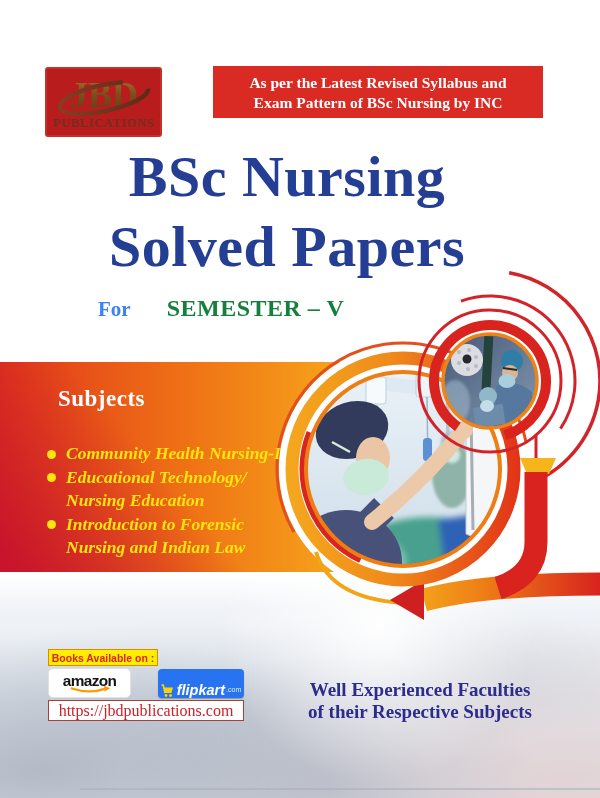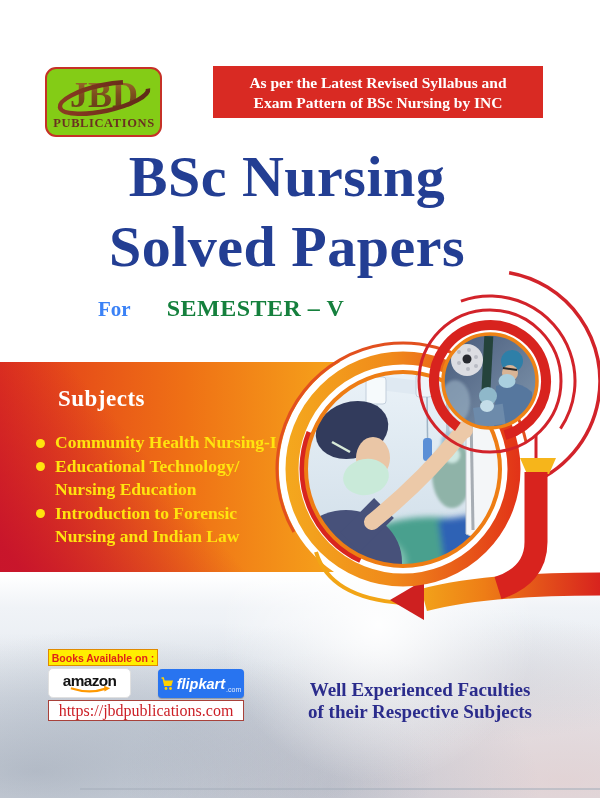--- a/index.html
+++ b/index.html
@@ -18,48 +18,48 @@
       radial-gradient(ellipse at 72% 45%, rgba(176,186,198,0.30), rgba(176,186,198,0) 40%),
       radial-gradient(ellipse at 94% 92%, rgba(226,196,194,0.55), rgba(226,196,194,0) 55%),
       linear-gradient(to bottom,#ffffff 0%,#f0f3f7 14%,#e4e9ef 55%,#e0e5ec 100%);
   }
   .faded-strip .hairline{position:absolute;left:80px;bottom:8px;width:520px;height:2px;background:rgba(165,175,188,.55);}
 
   
   .decor{position:absolute;left:0;top:0;width:600px;height:798px;z-index:1;pointer-events:none;}
 
   
-  .logo-box{position:absolute;left:45px;top:67px;width:117px;height:70px;background:#84cc16;
-    border:2.5px solid #c63127;border-radius:11px;z-index:2;display:flex;align-items:center;justify-content:center;}
+  .logo-box{position:absolute;left:45px;top:67px;width:117px;height:70px;background:#b91c1c;
+    border:2.5px solid #c63127;border-radius:3px;z-index:2;display:flex;align-items:center;justify-content:center;}
 
   
   .banner{position:absolute;left:213px;top:66px;width:330px;height:52px;background:#d92a23;z-index:2;
     color:#fff;font-weight:bold;font-size:15.5px;line-height:20px;text-align:center;padding-top:7px;}
 
   
   .title{position:absolute;left:0;top:142px;width:548px;z-index:2;text-align:center;
     color:#233e93;font-weight:bold;font-size:58px;line-height:70px;letter-spacing:.5px;padding-left:26px;}
   .for-row{position:absolute;left:0;top:295px;width:548px;z-index:2;display:flex;align-items:baseline;padding-left:98px;}
   .for-label{color:#3b82f6;font-weight:bold;font-size:21px;}
   .semester{color:#15803d;font-weight:bold;font-size:24px;margin-left:36px;letter-spacing:.5px;}
 
   
   .subjects-heading{position:absolute;left:58px;top:386px;z-index:2;color:#ffffff;font-weight:bold;font-size:23px;letter-spacing:.5px;}
-  .subjects-list{position:absolute;left:0;top:426px;width:330px;z-index:2;list-style:none;margin:5px;padding:0;}
+  .subjects-list{position:absolute;left:0;top:426px;width:330px;z-index:2;list-style:none;margin:16px;padding:0;font-style:italic;}
   .subjects-list li{position:relative;padding-left:50px;color:#ffe40e;font-weight:bold;font-size:17.5px;line-height:23.5px;}
   .subjects-list li::before{content:"";position:absolute;left:31px;top:7.5px;width:9px;height:9px;border-radius:50%;background:#ffe40e;}
 
   
   .books-badge{position:absolute;left:48px;top:649px;width:110px;height:17px;z-index:2;background:#ffee00;
     border:1px solid #e08a00;color:#e02318;font-family:"Liberation Sans",sans-serif;font-weight:bold;font-size:10.5px;
     display:flex;align-items:center;justify-content:center;}
   .amazon-box{position:absolute;left:48px;top:668px;width:83px;height:30px;z-index:2;background:#fff;
     border:1px solid #e0e0e0;border-radius:5px;display:flex;align-items:center;justify-content:center;}
   .flipkart-box{position:absolute;left:158px;top:669px;width:86px;height:29px;z-index:2;background:#2874f0;
-    border-radius:4px;display:flex;align-items:center;justify-content:center;box-shadow:0 1px 1px rgba(0,0,0,.25);}
+    border-radius:4px;display:flex;align-items:flex-end;justify-content:center;box-shadow:0 1px 1px rgba(0,0,0,.25);}
   .flipkart-text{color:#fff;font-style:italic;font-weight:bold;font-family:"Liberation Sans",sans-serif;font-size:14.5px;margin-left:3px;}
   .flipkart-suffix{color:rgba(255,255,255,.85);font-family:"Liberation Sans",sans-serif;font-size:7px;align-self:flex-end;margin:0 0 5px 1px;}
   .url-box{position:absolute;left:48px;top:700px;width:196px;height:21px;z-index:2;background:#fff;
     border:1.5px solid #a8413a;color:#cc1f26;font-size:16px;display:flex;align-items:center;justify-content:center;}
 
   
   .tagline{position:absolute;left:272px;top:679px;width:296px;z-index:2;text-align:center;
     color:#2b2c8c;font-weight:bold;font-size:19px;line-height:22px;}
 </style>
 </head>

